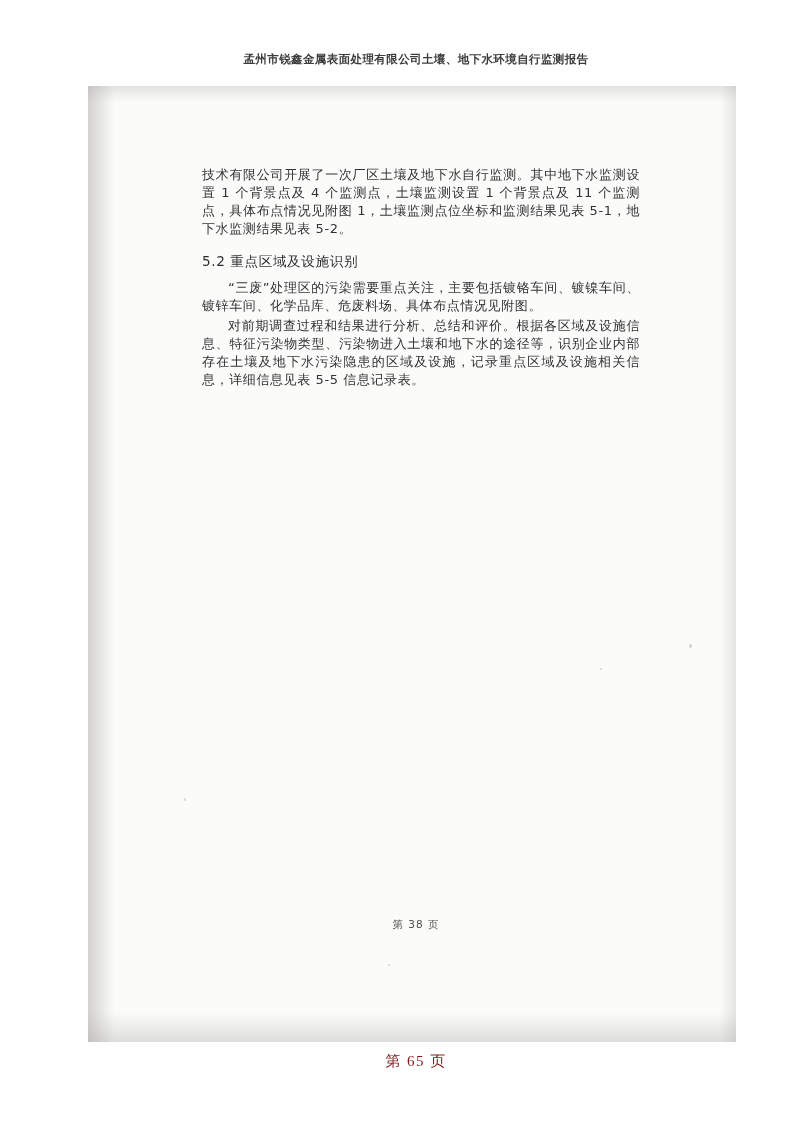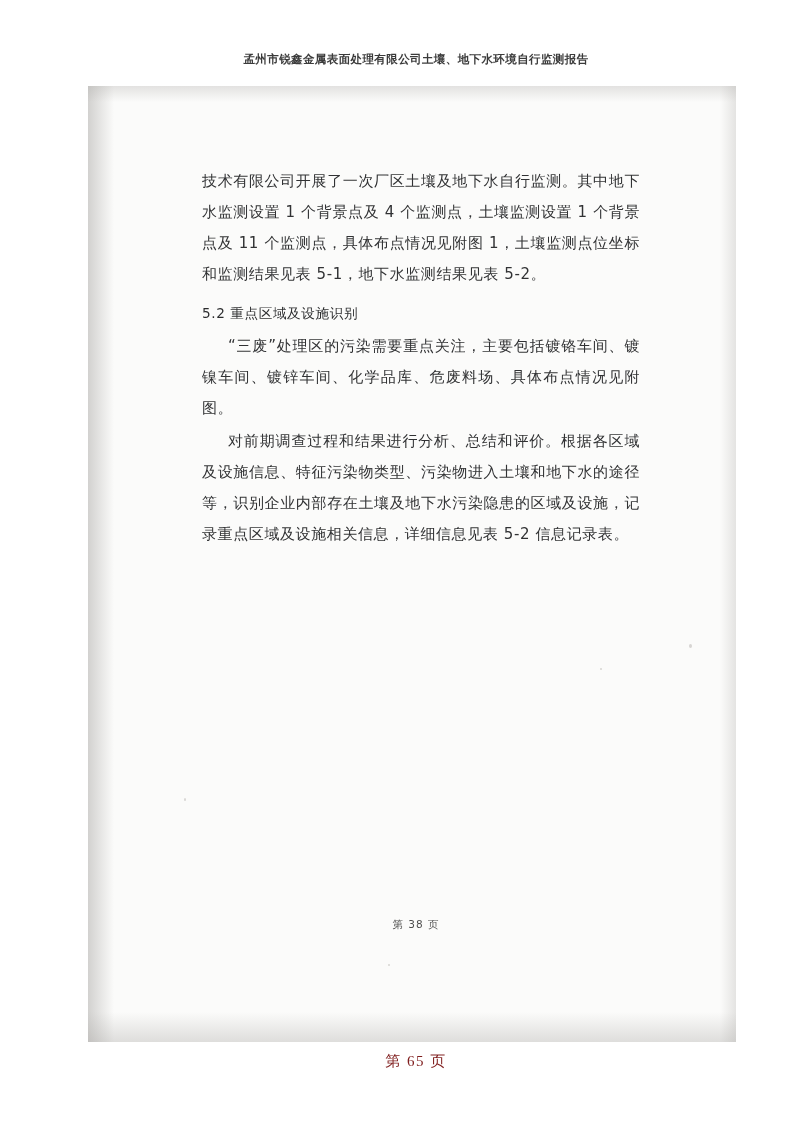--- a/index.html
+++ b/index.html
@@ -87,22 +87,22 @@
   .doc-body {
     position: absolute;
     left: 186px;
     top: 166px;
     width: 438px;
     color: #27282a;
     font-family: "DejaVu Sans", sans-serif;
     opacity: 0.95;
   }
   .para {
-    font-size: 15px;
-    line-height: 31px;
+    font-size: 13px;
+    line-height: 18px;
     letter-spacing: 0.6px;
     margin: 0 0 2px 0;
     text-align: justify;
   }
   .para.indent {
     text-indent: 26px;
   }
   .section-heading {
     font-size: 13.6px;
     font-weight: normal;
@@ -166,21 +166,21 @@
   <div class="doc-header">孟州市锐鑫金属表面处理有限公司土壤、地下水环境自行监测报告</div>
 
   <div class="doc-body">
 
     <p class="para">技术有限公司开展了一次厂区土壤及地下水自行监测。其中地下水监测设置 1 个背景点及 4 个监测点，土壤监测设置 1 个背景点及 11 个监测点，具体布点情况见附图 1，土壤监测点位坐标和监测结果见表 5-1，地下水监测结果见表 5-2。</p>
 
     <div class="section-heading">5.2 重点区域及设施识别</div>
 
     <p class="para indent">“三废”处理区的污染需要重点关注，主要包括镀铬车间、镀镍车间、镀锌车间、化学品库、危废料场、具体布点情况见附图。</p>
 
-    <p class="para indent">对前期调查过程和结果进行分析、总结和评价。根据各区域及设施信息、特征污染物类型、污染物进入土壤和地下水的途径等，识别企业内部存在土壤及地下水污染隐患的区域及设施，记录重点区域及设施相关信息，详细信息见表 5-2 信息记录表。</p>
+    <p class="para indent">对前期调查过程和结果进行分析、总结和评价。根据各区域及设施信息、特征污染物类型、污染物进入土壤和地下水的途径等，识别企业内部存在土壤及地下水污染隐患的区域及设施，记录重点区域及设施相关信息，详细信息见表 5-5 信息记录表。</p>
 
   </div>
 
   <div class="inner-page-number">第 38 页</div>
 
   <div class="outer-page-number">第 65 页</div>
 
 </div>
 
 </body></html>

